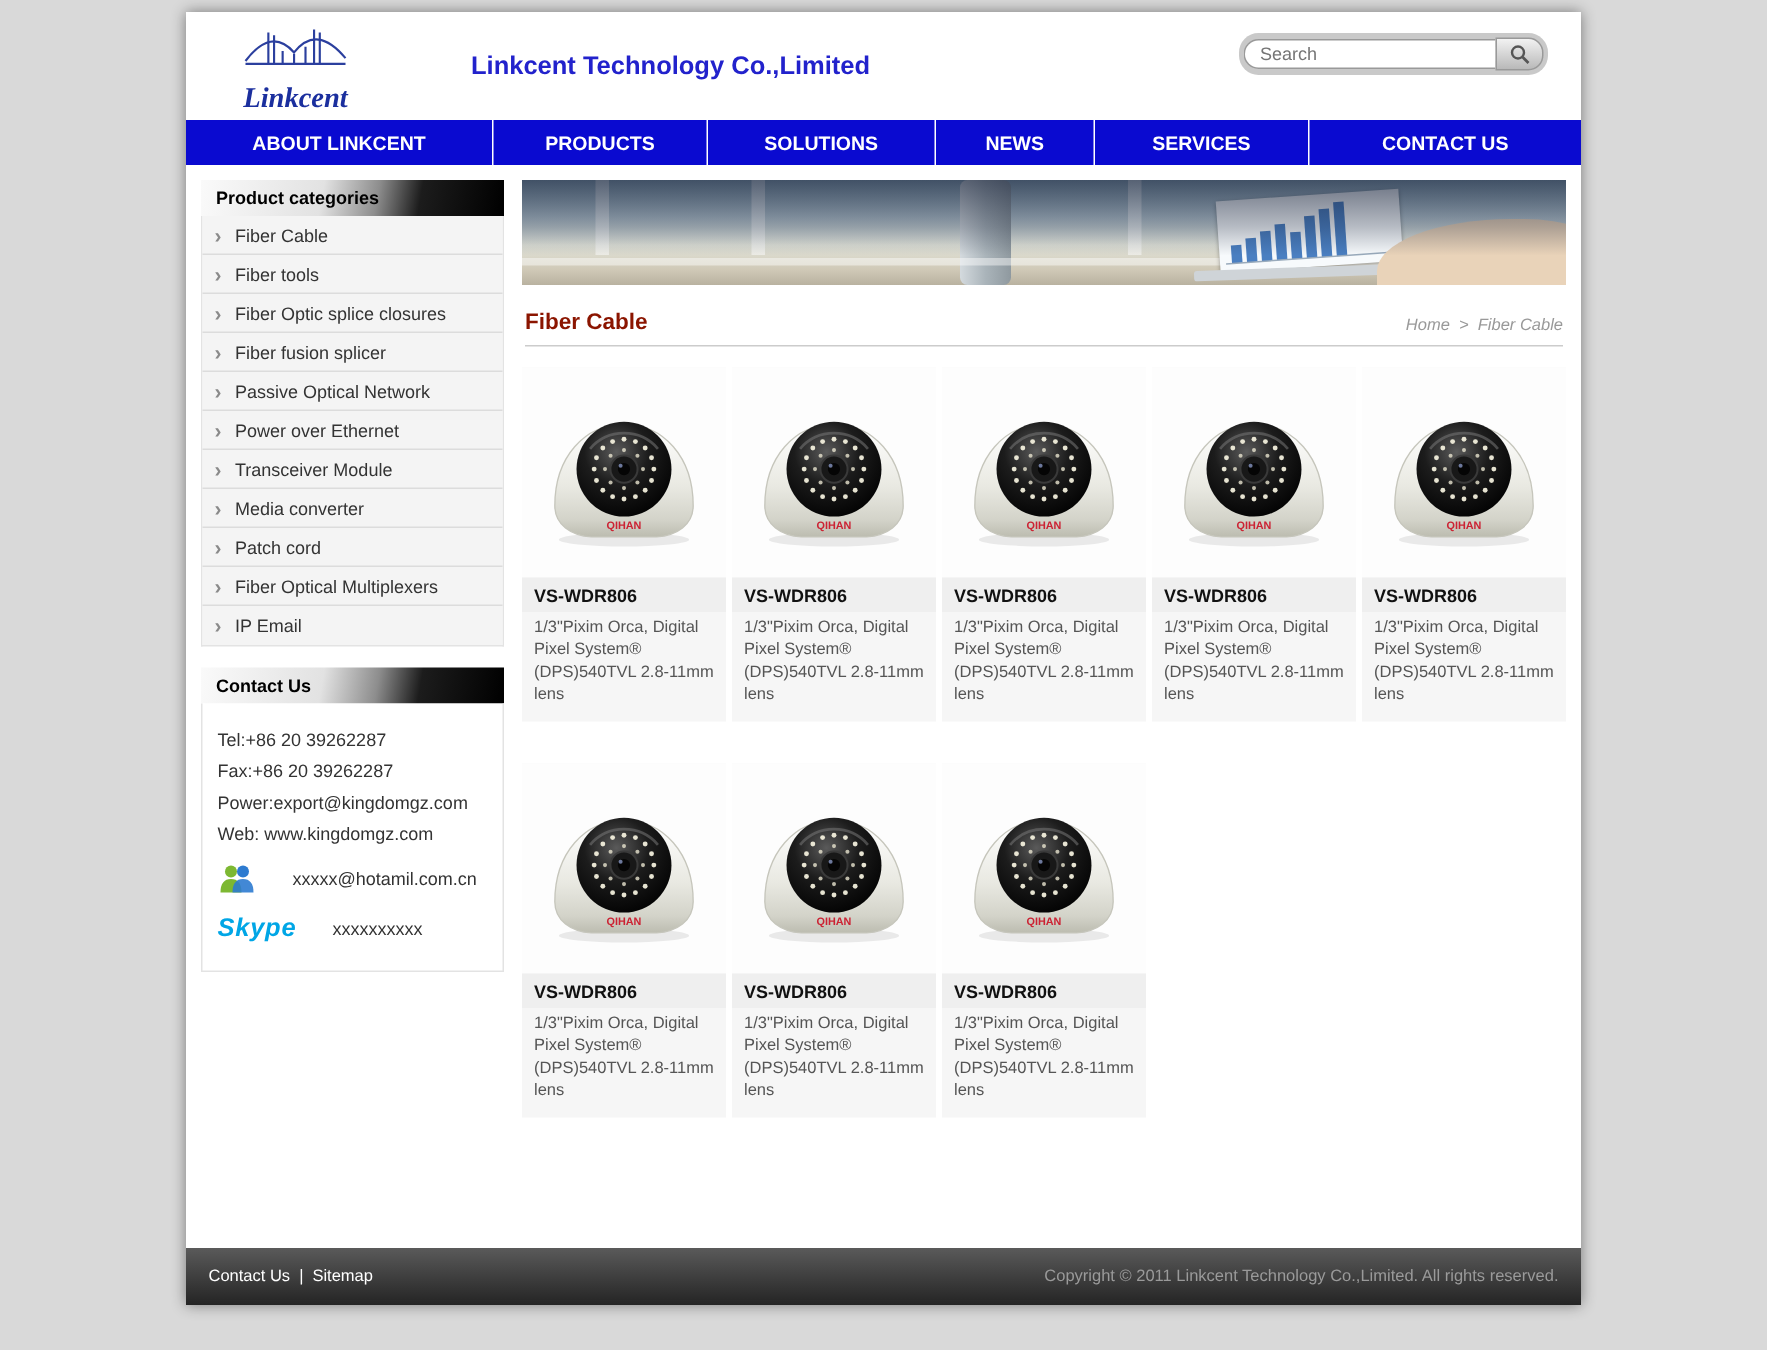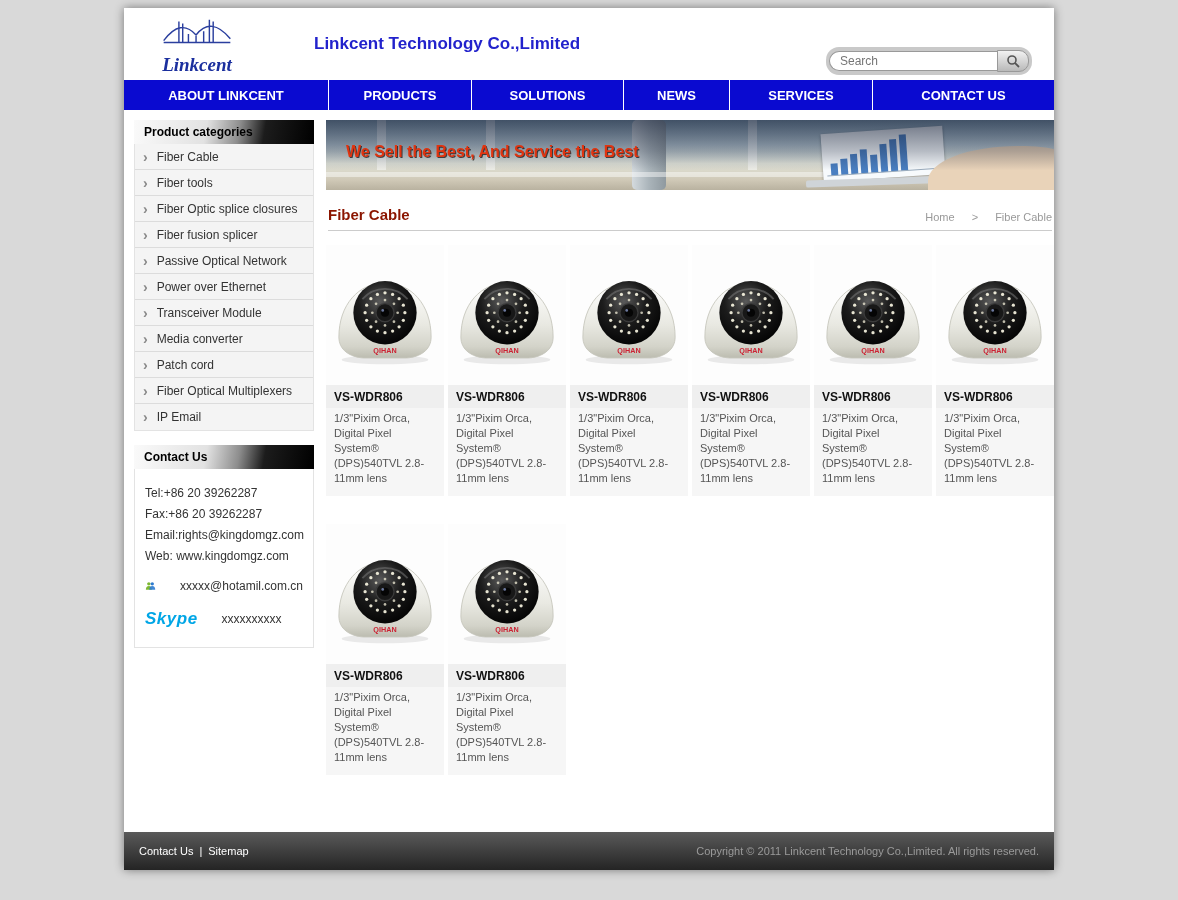--- a/index.html
+++ b/index.html
@@ -15,39 +15,39 @@
     width:930px; margin:8px auto 0;
     background:#fff;
     box-shadow:0 0 9px rgba(0,0,0,.45);
   }
 
   
   .site-header { height:72px; background:#fff; position:relative; display:flex; align-items:center; }
   .logo { width:130px; margin-left:8px; text-align:center; line-height:1; }
   .logo-text { display:block; color:#1b2f9e; font-family:"Liberation Serif", serif; font-style:italic; font-weight:bold; font-size:19px; margin-top:-2px; }
   .company-name { color:#2222cc; font-size:17px; font-weight:bold; margin-left:52px; }
-  .search-wrap { position:absolute; right:22px; top:39px; background:#c9c9c9; border-radius:13px; padding:3px; display:flex; align-items:center; }
+  .search-wrap { position:absolute; right:22px; top:14px; background:#c9c9c9; border-radius:13px; padding:3px; display:flex; align-items:center; }
   .search-input { width:168px; height:20px; border:1px solid #999; border-right:none; border-radius:10px 0 0 10px; padding:0 10px; font-size:12px; color:#444; outline:none; background:#fff; }
   .search-btn { width:32px; height:22px; border:1px solid #999; border-radius:0 10px 10px 0; background:linear-gradient(#f2f2f2,#b9b9b9); display:flex; align-items:center; justify-content:center; cursor:pointer; padding:0; }
 
   
   .nav { display:flex; height:30px; background:#0a0ad0; }
   .nav-item { display:flex; align-items:center; justify-content:center; color:#fff; font-weight:bold; font-size:13px; border-right:1px solid #fff; cursor:pointer; }
   .nav-item:nth-child(1){ width:205px; }
   .nav-item:nth-child(2){ width:143px; }
   .nav-item:nth-child(3){ width:152px; }
   .nav-item:nth-child(4){ width:106px; }
   .nav-item:nth-child(5){ width:143px; }
   .nav-item:nth-child(6){ flex:1; border-right:none; }
 
   
   .content { display:flex; padding:10px; min-height:722px; align-items:flex-start; background:#fff; }
 
   
-  .sidebar { width:180px; flex:none; }
+  .sidebar { width:202px; flex:none; }
   .side-header {
     height:24px; line-height:24px; padding-left:10px;
     font-size:12px; font-weight:bold; color:#000;
     background:linear-gradient(100deg,#fafafa 0%,#e2e2e2 40%,#8d8d8d 58%,#1c1c1c 72%,#000 100%);
   }
   .cat-list { list-style:none; margin:0; padding:0; border:1px solid #e3e3e3; border-top:none; }
   .cat-item { height:26px; background:#f4f4f4; border-bottom:1px solid #dcdcdc; font-size:12px; color:#333; padding-left:8px; display:flex; align-items:center; cursor:pointer; }
   .cat-item:last-child { border-bottom:none; }
   .chev { color:#8a8a8a; font-weight:bold; margin-right:9px; font-size:14px; line-height:1; }
   .chev::before { content:"›"; }
@@ -70,24 +70,24 @@
   .lapbase { position:absolute; right:96px; top:58px; width:152px; height:7px; background:#cfd4d8; border-radius:2px; transform:rotate(-2deg); }
   .arm { position:absolute; right:-24px; bottom:-14px; width:150px; height:58px; background:#e9d3b9; border-radius:60% 35% 0 0; }
   .banner-shade { position:absolute; left:0; top:0; right:0; bottom:0;
     background:linear-gradient(180deg,rgba(18,28,52,.62) 0%,rgba(18,28,52,.28) 45%,rgba(18,28,52,0) 72%); }
   .slogan { position:absolute; top:23px; left:20px; color:#e03410; font-weight:bold; font-size:16px;
     text-shadow:1px 1px 0 rgba(0,0,0,.65); }
 
   .title-row { display:flex; align-items:flex-end; justify-content:space-between; margin:16px 2px 0; padding-bottom:7px; border-bottom:1px solid #ccc; }
   .page-title { color:#8b1500; font-size:15px; font-weight:bold; }
   .breadcrumb { font-size:11px; color:#999; }
-  .breadcrumb span { margin-left:14px; }
+  .breadcrumb span { margin-left:3px;font-style:italic; }
   .breadcrumb .bc-home { cursor:pointer; }
 
-  .grid { display:grid; grid-template-columns:repeat(6,1fr); column-gap:4px; row-gap:28px; margin-top:14px; }
+  .grid { display:grid; grid-template-columns:repeat(5,1fr); column-gap:4px; row-gap:28px; margin-top:14px; }
   .card { background:#f6f6f6; padding-bottom:10px; cursor:pointer; }
   .card-img { height:140px; background:#fdfdfd; display:flex; align-items:center; justify-content:center; }
   .cam { width:118px; height:104px; }
   .card-name { font-size:12px; font-weight:bold; color:#111; padding:5px 8px 4px; background:#efefef; }
   .card-desc { font-size:11px; color:#555; padding:3px 8px 0; line-height:15px; }
 
   
   .footer { height:38px; background:linear-gradient(180deg,#5a5a5a,#242424); display:flex; align-items:center; justify-content:space-between; padding:0 15px; }
   .footer-left { font-size:11px; color:#fff; }
   .footer-left span { cursor:pointer; }
@@ -235,21 +235,21 @@
         <li class="cat-item">
             <span class="chev"></span>
             <span>IP Email</span>
           </li>
       </ul>
 
       <div class="side-header contact-header">Contact Us</div>
       <div class="contact-box">
         <div class="contact-line">Tel:+86 20 39262287</div>
         <div class="contact-line">Fax:+86 20 39262287</div>
-        <div class="contact-line">Email:rights@kingdomgz.com</div>
+        <div class="contact-line">Power:export@kingdomgz.com</div>
         <div class="contact-line">Web: www.kingdomgz.com</div>
         <div class="msn-row">
           <svg width="26" height="22" viewBox="0 0 26 22">
             <circle cx="9" cy="6" r="4" fill="#7db832"></circle>
             <path d="M2 20 Q2 11 9 11 Q16 11 16 20 Z" fill="#7db832"></path>
             <circle cx="17" cy="6" r="4" fill="#2e7bd0"></circle>
             <path d="M10 20 Q10 11 17 11 Q24 11 24 20 Z" fill="#2e7bd0" opacity="0.9"></path>
           </svg>
           <span>xxxxx@hotamil.com.cn</span>
         </div>
@@ -279,21 +279,20 @@
                 <rect x="58" y="14" width="7" height="28"></rect>
               <rect x="68" y="10" width="7" height="32"></rect>
                 <rect x="78" y="6" width="7" height="36"></rect>
             </g>
             <line x1="4" y1="42" x2="112" y2="42" stroke="#9ab" stroke-width="1"></line>
           </svg>
         </div>
         <div class="lapbase"></div>
         <div class="arm"></div>
         <div class="banner-shade"></div>
-        <div class="slogan">We Sell the Best, And Service the Best</div>
       </div>
 
       <div class="title-row">
         <div class="page-title">Fiber Cable</div>
         <div class="breadcrumb">
           <span class="bc-home">Home</span>
           <span>&gt;</span>
           <span>Fiber Cable</span>
         </div>
       </div>

